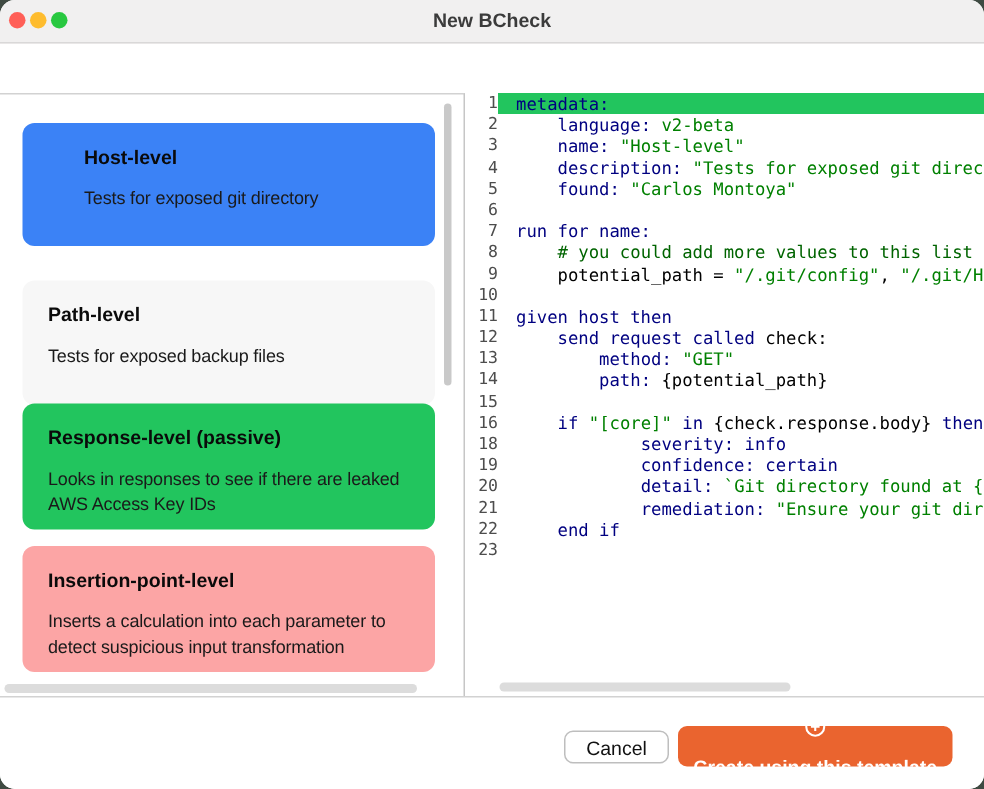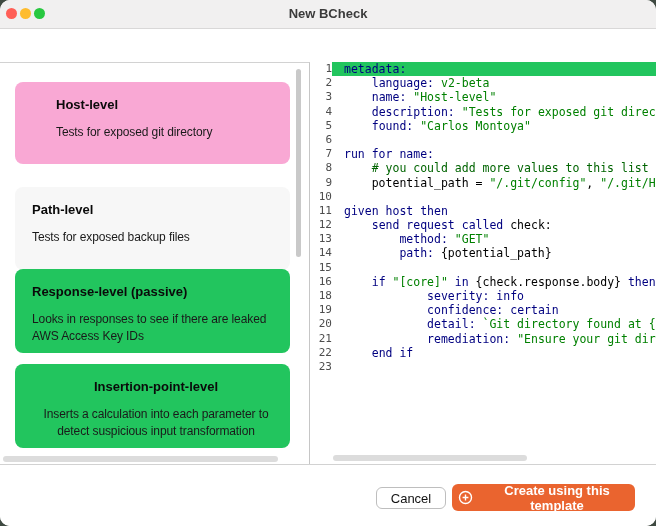--- a/index.html
+++ b/index.html
@@ -33,52 +33,52 @@
   
   .preview{position:absolute;top:62px;left:310px;width:346px;height:402px;background:#fff;overflow:hidden;
     font-family:"DejaVu Sans Mono",monospace;font-size:11.5px;}
   .code-row{display:flex;height:14.2px;line-height:14.2px;white-space:pre;}
   .ln{flex:none;width:22px;text-align:right;font-size:11px;}
   .code-text{flex:1;padding-left:12px;overflow:hidden;white-space:pre;}
   .pv-hscroll{position:absolute;left:23px;top:393px;height:6px;width:194px;border-radius:3px;background:#DCDCDC;}
   
   .footer{position:absolute;left:0;top:464px;right:0;height:62px;background:#fff;border-top:1px solid #D2D2D2;box-sizing:border-box;}
   .btn-cancel{position:absolute;left:376px;top:22px;width:70px;height:22px;background:#fff;border:1px solid #BEBEBE;border-radius:6px;font-family:"Liberation Sans",sans-serif;font-size:13px;color:#111;cursor:pointer;}
-  .btn-create{position:absolute;left:452px;top:19px;width:183px;height:27px;border:none;border-radius:6px;color:#fff;font-family:"Liberation Sans",sans-serif;font-size:13px;font-weight:bold;display:flex;align-items:center;justify-content:center;gap:12px;cursor:pointer;}
+  .btn-create{position:absolute;left:452px;top:19px;width:183px;height:27px;border:none;border-radius:6px;color:#fff;font-family:"Liberation Sans",sans-serif;font-size:13px;font-weight:bold;display:flex;align-items:center;justify-content:center;gap:12px;cursor:pointer;flex-direction:column;}
 </style>
 </head>
 <body>
 
 <div class="window">
 
   <div class="titlebar">
     <div class="traffic">
       <span style="background: rgb(255, 95, 87);"></span>
       <span style="background: rgb(254, 188, 46);"></span>
       <span style="background: rgb(40, 200, 64);"></span>
     </div>
     <div class="titlebar-title">New BCheck</div>
   </div>
 
 
   <div class="sidebar">
     <div id="cards-host">
-        <div class="card" style="background: #f9a8d4; padding-left: 41px;">
+        <div class="card" style="background: #3b82f6; padding-left: 41px;">
           <div class="card-title">Host-level</div>
           <div class="card-desc">Tests for exposed git directory</div>
         </div>
         <div class="card" style="background: rgb(247, 247, 247);">
           <div class="card-title">Path-level</div>
           <div class="card-desc">Tests for exposed backup files</div>
         </div>
         <div class="card" style="background: #22c55e;">
           <div class="card-title">Response-level (passive)</div>
           <div class="card-desc">Looks in responses to see if there are leaked AWS Access Key IDs</div>
         </div>
-        <div class="card" style="background: #22c55e; text-align: center;">
+        <div class="card" style="background: #fca5a5;">
           <div class="card-title">Insertion-point-level</div>
           <div class="card-desc">Inserts a calculation into each parameter to detect suspicious input transformation</div>
         </div>
       </div>
     <div class="sb-vscroll"></div>
     <div class="sb-hscroll"></div>
   </div>
 
   <div class="preview">
     <div id="code-host">

